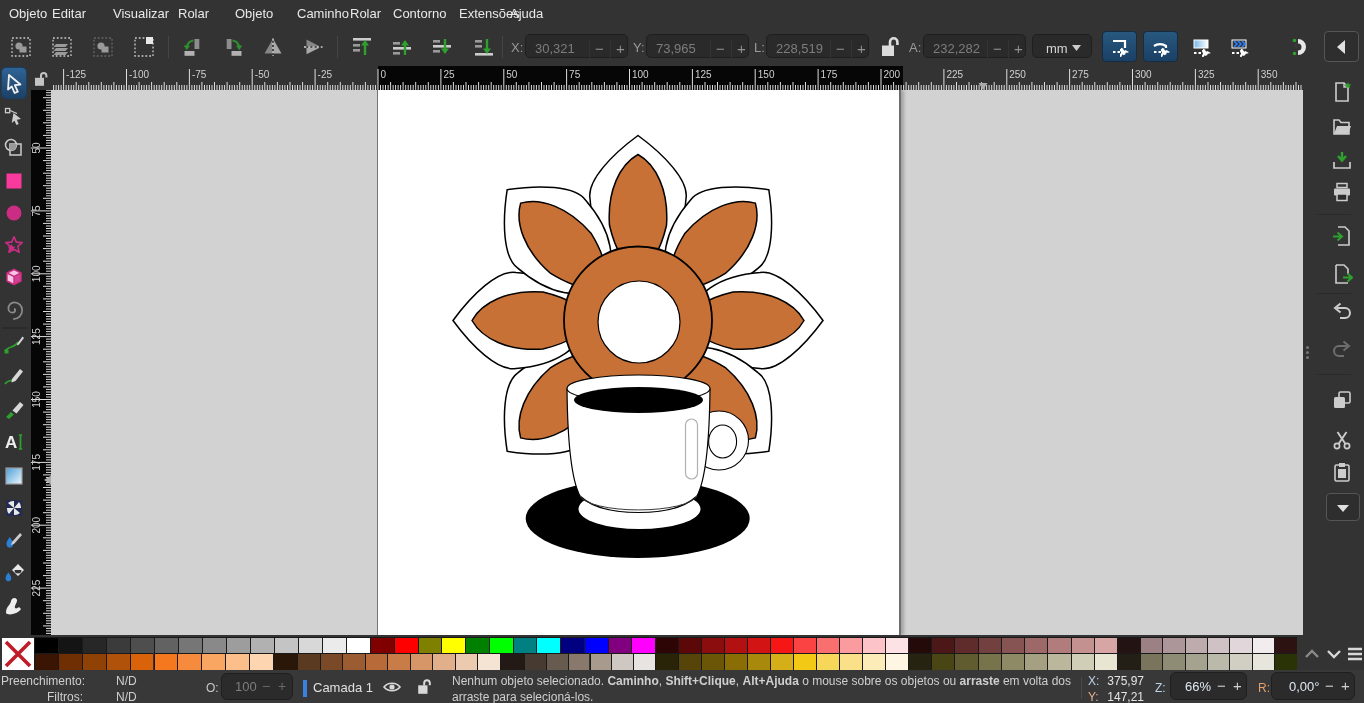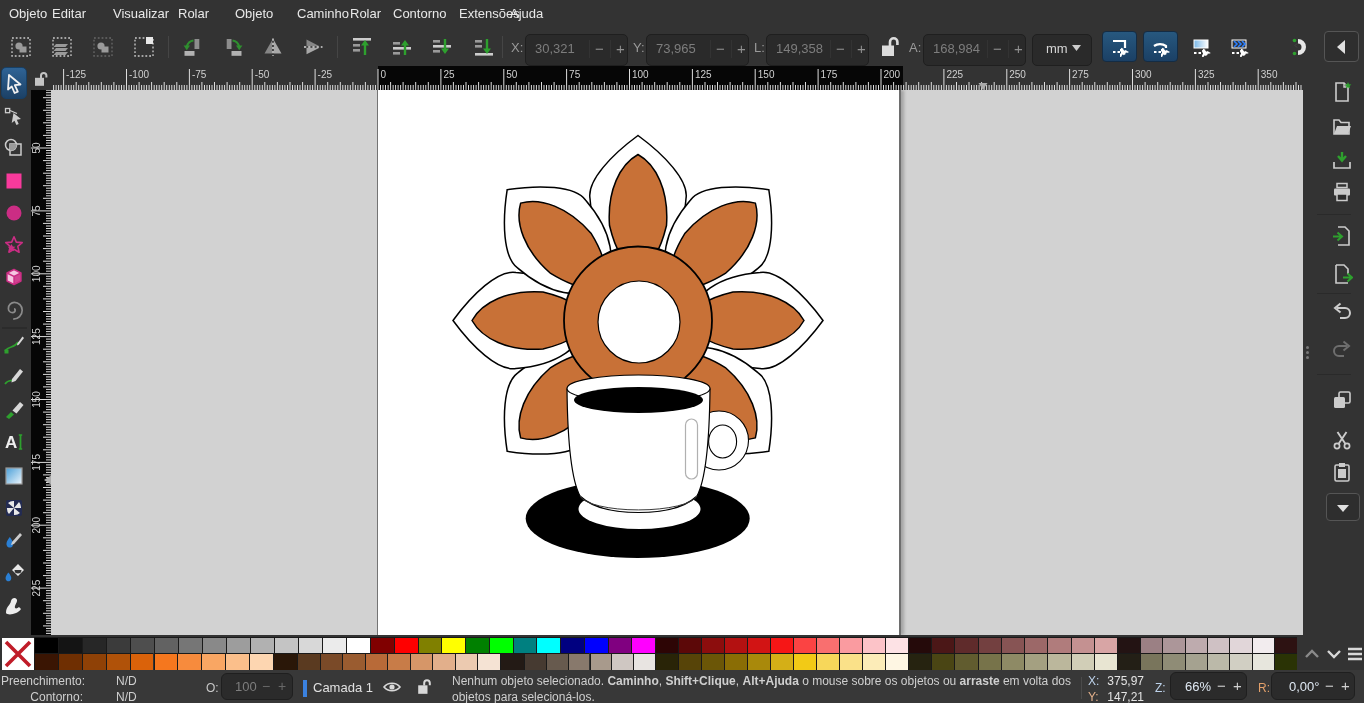--- a/index.html
+++ b/index.html
@@ -2,21 +2,21 @@
 <html><head><meta charset="utf-8"><style>
 *{margin:0;padding:0;box-sizing:border-box}
 html,body{width:1364px;height:703px;overflow:hidden;background:#333333;
 font-family:"Liberation Sans",sans-serif}
 .abs{position:absolute}
 #menubar{position:absolute;left:0;top:0;width:1364px;height:27px;background:#333333}
 #menubar span{position:absolute;top:6px;font-size:13px;color:#e8e8e8}
 #cmdbar{position:absolute;left:0;top:27px;width:1364px;height:39px;background:#333333}
 .vsep{position:absolute;top:36px;width:1px;height:22px;background:#454545}
 .lbl{position:absolute;top:40px;font-size:13px;color:#9a9a9a}
-.inp{position:absolute;top:34px;width:103px;height:32px;background:#2a2a2a;
+.inp{position:absolute;top:34px;width:103px;height:24px;background:#2a2a2a;
 border:1px solid #1f1f1f;border-radius:5px;color:#7d7d7d;font-size:13px}
 .inp b{position:absolute;left:9px;top:6px;font-weight:normal}
 .inp i{position:absolute;top:5px;font-style:normal;font-size:15px;color:#8f8f8f}
 .inp i:nth-of-type(1){left:63px;padding:0 5px;border-left:1px solid #333;height:18px}
 .inp i:nth-of-type(2){left:84px;padding:0 5px;border-left:1px solid #333;height:18px}
 .bluebtn{position:absolute;top:31px;width:35px;height:31px;border-radius:4px;
 background:linear-gradient(#27587f,#1b4065);border:1px solid #142c44}
 #toolbox{position:absolute;left:0;top:66px;width:29px;height:569px;background:#333333}
 #selhl{position:absolute;left:1px;top:67px;width:26px;height:32px;border-radius:5px;
 background:linear-gradient(#2f6395,#1c4166);border:1px solid #174066}
@@ -124,31 +124,31 @@
     <i>+</i>
   </span>
 <span class="lbl" style="left:633px">Y:</span>
 <span class="inp" style="left:646px">
     <b>73,965</b>
     <i>−</i>
     <i>+</i>
   </span>
 <span class="lbl" style="left:754px">L:</span>
 <span class="inp" style="left:766px">
-    <b>149,358</b>
+    <b>228,519</b>
     <i>−</i>
     <i>+</i>
   </span>
 <svg class="abs" style="left:879px;top:35px" width="22" height="24" viewBox="0 0 22 24">
     <path d="M11 11 V7 a3.7 3.7 0 0 1 7.4 0 V10" fill="none" stroke="#dcdcdc" stroke-width="2.6"></path>
     <rect x="3" y="10.5" width="12" height="10.5" fill="#dcdcdc"></rect>
   </svg>
 <span class="lbl" style="left:909px">A:</span>
 <span class="inp" style="left:923px">
-    <b>168,984</b>
+    <b>232,282</b>
     <i>−</i>
     <i>+</i>
   </span>
 <span class="inp" style="left:1032px;width:60px;color:#d5d5d5">
     <b style="left:13px">mm</b>
   </span>
 <svg class="abs" style="left:1070px;top:43px" width="14" height="10" viewBox="0 0 14 10">
     <path d="M2 2 h9 l-4.5 6z" fill="#cccccc"></path>
   </svg>
 <span class="bluebtn" style="left:1102px"></span>
@@ -520,41 +520,41 @@
     <path d="M3 11 L9 5 L15 11" fill="none" stroke="#8a8a8a" stroke-width="2.4"></path>
   </svg>
 <svg class="abs" style="left:1325px;top:646px" width="18" height="16" viewBox="0 0 18 16">
     <path d="M3 5 L9 11 L15 5" fill="none" stroke="#d8d8d8" stroke-width="2.4"></path>
   </svg>
 <svg class="abs" style="left:1346px;top:644px" width="18" height="20" viewBox="0 0 18 20">
     <path d="M2 5 h14 M2 10 h14 M2 15 h14" stroke="#d8d8d8" stroke-width="2.6"></path>
   </svg>
 <div id="statusbar"></div>
 <span class="sm" style="left:1px;top:674px;width:82px;text-align:right">Preenchimento:</span>
-<span class="sm" style="left:1px;top:690px;width:82px;text-align:right">Contorno:</span>
+<span class="sm" style="left:1px;top:690px;width:82px;text-align:right">Filtros:</span>
 <span class="sm" style="left:116px;top:674px">N/D</span>
 <span class="sm" style="left:116px;top:690px">N/D</span>
 <span class="sm" style="left:206px;top:681px;color:#c8c8c8">O:</span>
 <span class="spin2" style="left:221px;top:673px;width:72px;height:27px">
     <b style="position:absolute;left:13px;top:5px;font-weight:normal;color:#7d7d7d;font-size:13px">100</b>
     <i style="position:absolute;left:40px;top:4px;font-style:normal;color:#686868;font-size:14px">−</i>
     <i style="position:absolute;left:56px;top:4px;font-style:normal;color:#686868;font-size:14px">+</i>
   </span>
 <span class="abs" style="left:303px;top:680px;width:4px;height:17px;background:#3b82e0"></span>
 <span class="sm" style="left:313px;top:680px;font-size:13px;color:#e0e0e0">Camada 1</span>
 <svg class="abs" style="left:382px;top:678px" width="20" height="18" viewBox="0 0 20 18">
     <path d="M2 9 C6 4 14 4 18 9 C14 14 6 14 2 9 Z" fill="none" stroke="#d8d8d8" stroke-width="1.6"></path>
     <circle cx="10" cy="9" r="2.6" fill="#d8d8d8"></circle>
   </svg>
 <svg class="abs" style="left:416px;top:677px" width="16" height="19" viewBox="0 0 16 19">
     <path d="M8.2 8.5 V6 a2.8 2.8 0 0 1 5.6 0 V8.2" fill="none" stroke="#d8d8d8" stroke-width="2"></path>
     <rect x="2.2" y="8.3" width="9.3" height="8.5" fill="#d8d8d8"></rect>
   </svg>
 <span class="sm" style="left:452px;top:674px">Nenhum objeto selecionado. <b>Caminho</b>, <b>Shift+Clique</b>, <b>Alt+Ajuda</b> o mouse sobre os objetos ou <b>arraste</b> em volta dos</span>
-<span class="sm" style="left:452px;top:690px">objetos para selecioná-los.</span>
+<span class="sm" style="left:452px;top:690px">arraste para selecioná-los.</span>
 <span class="abs" style="left:1081px;top:677px;width:1px;height:22px;background:#4a4a4a"></span>
 <span class="sm" style="left:1088px;top:674px;color:#bdd2ea">X:</span>
 <span class="sm" style="left:1100px;top:674px;width:44px;text-align:right;color:#e4e4e4">375,97</span>
 <span class="sm" style="left:1088px;top:690px;color:#e3b08a">Y:</span>
 <span class="sm" style="left:1100px;top:690px;width:44px;text-align:right;color:#e4e4e4">147,21</span>
 <span class="sm" style="left:1155px;top:681px;color:#bdd2ea">Z:</span>
 <span class="spin2" style="left:1170px;top:672px;width:77px;height:28px">
     <b style="position:absolute;left:14px;top:6px;font-weight:normal;color:#dfe8f2;font-size:13px">66%</b>
     <i style="position:absolute;left:46px;top:4px;font-style:normal;color:#d0d0d0;font-size:15px">−</i>
     <i style="position:absolute;left:62px;top:4px;font-style:normal;color:#d0d0d0;font-size:15px">+</i>

